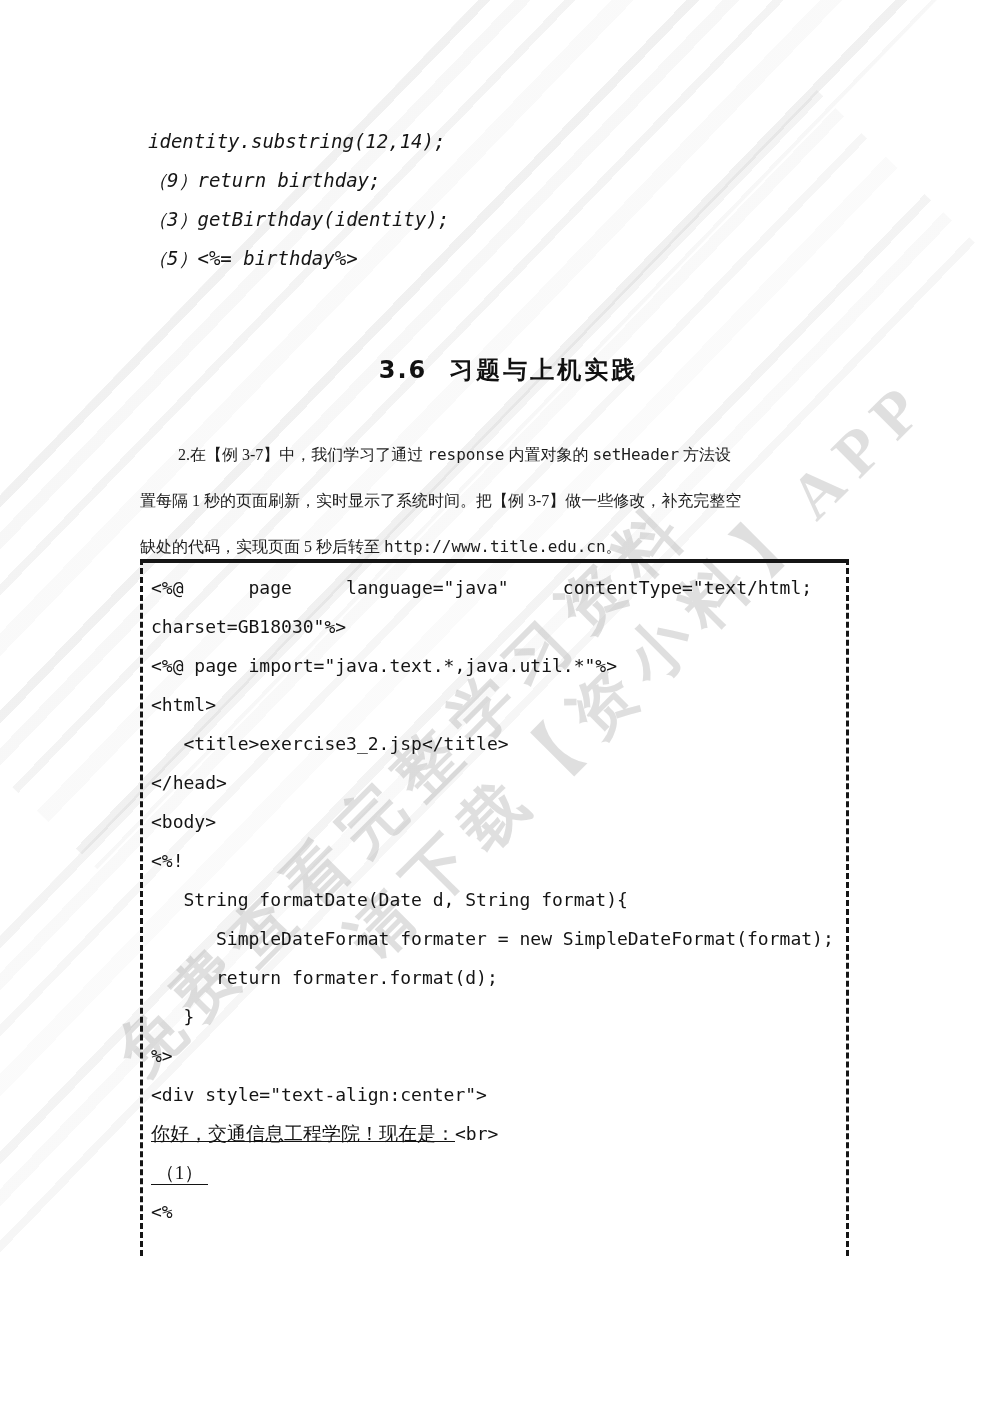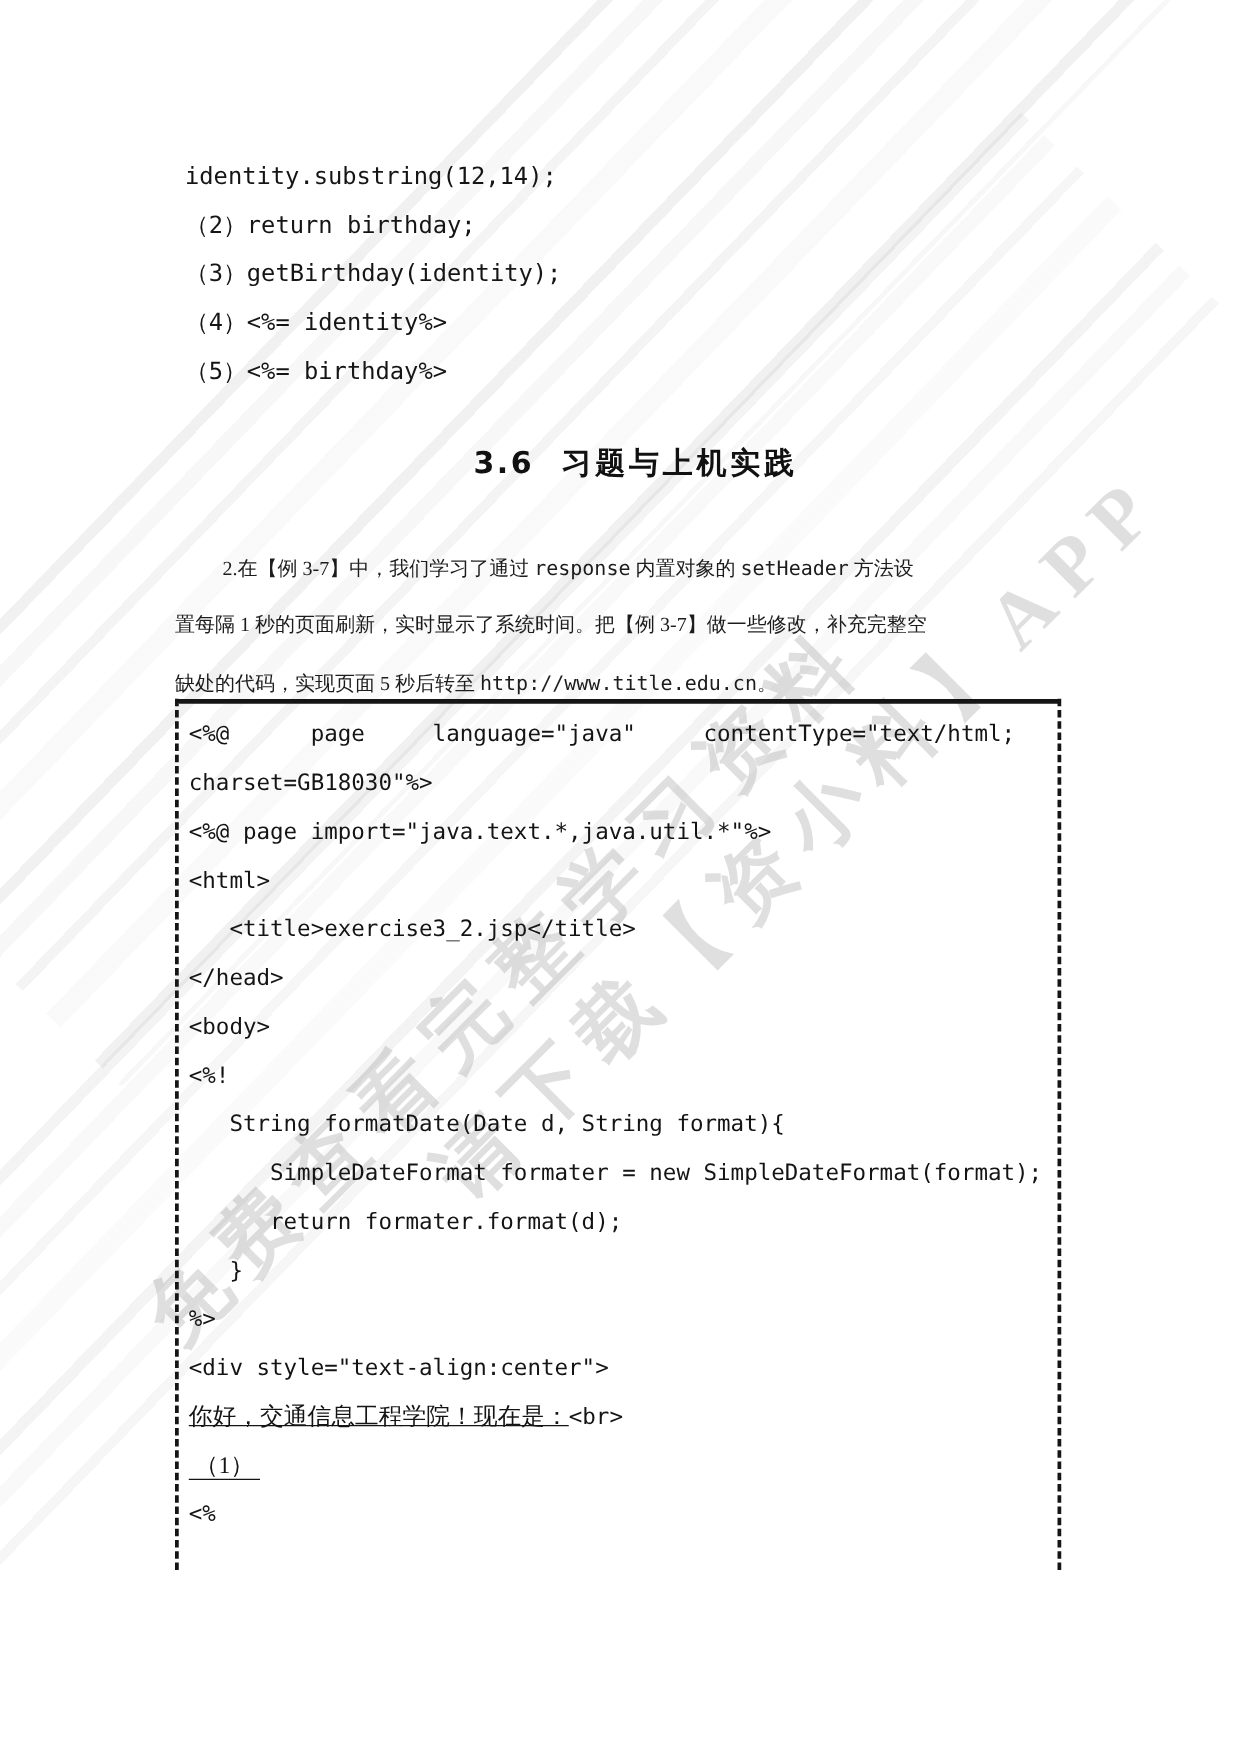--- a/index.html
+++ b/index.html
@@ -32,21 +32,21 @@
   .content{position:absolute;left:0;top:0;width:100%;height:100%;z-index:1;}
   .seg-mono{font-family:"DejaVu Sans Mono","Liberation Mono",monospace;}
   .seg-cjk{font-family:"Liberation Serif","DejaVu Serif",serif;}
   .seg-u{text-decoration:underline;text-underline-offset:5px;}
   
   #answers{
     position:absolute;left:148px;top:122px;
     font-family:"DejaVu Sans Mono","Liberation Mono",monospace;
     font-size:19px;line-height:39px;white-space:pre;color:#151515;
   }
-  #answers .ans-line{height:39px;}
+  #answers .ans-line{height:39px;font-style:italic;}
   
   #heading{
     position:absolute;left:12px;top:354px;width:100%;text-align:center;
     font-family:"DejaVu Sans","Liberation Sans",sans-serif;
     font-weight:700;font-size:24px;color:#111;
   }
   #heading .h-num{margin-right:22px;letter-spacing:2px;}
   #heading .h-title{letter-spacing:3px;}
   
   #exercise{
@@ -76,21 +76,21 @@
 
 <div id="page">
 
   <div class="wm wm-streaks" id="wm-streaks-1"></div>
   <div class="wm wm-streaks" id="wm-streaks-2"></div>
   <div class="wm wm-text" id="wm-text-1">免费查看完整学习资料</div>
   <div class="wm wm-text" id="wm-text-2">请下载【资小料】APP</div>
 
   <div class="content">
 
-    <div id="answers"><div class="ans-line">identity.substring(12,14);</div><div class="ans-line">（2）return birthday;</div><div class="ans-line">（3）getBirthday(identity);</div><div class="ans-line">（4）&lt;%= identity%&gt;</div><div class="ans-line">（5）&lt;%= birthday%&gt;</div></div>
+    <div id="answers"><div class="ans-line">identity.substring(12,14);</div><div class="ans-line">（9）return birthday;</div><div class="ans-line">（3）getBirthday(identity);</div><div class="ans-line">（5）&lt;%= birthday%&gt;</div></div>
 
     <div id="heading">
       <span class="h-num">3.6</span><span class="h-title">习题与上机实践</span>
     </div>
 
     <div id="exercise">
         <div class="seg-line"><span class="seg-cjk">2.在【例 3-7】中，我们学习了通过 </span><span class="seg-mono">response</span><span class="seg-cjk"> 内置对象的 </span><span class="seg-mono">setHeader</span><span class="seg-cjk"> 方法设</span></div>
         <div class="seg-line"><span class="seg-cjk">置每隔 1 秒的页面刷新，实时显示了系统时间。把【例 3-7】做一些修改，补充完整空</span></div>
         <div class="seg-line"><span class="seg-cjk">缺处的代码，实现页面 5 秒后转至 </span><span class="seg-mono">http://www.title.edu.cn</span><span class="seg-cjk">。</span></div>
       </div>

